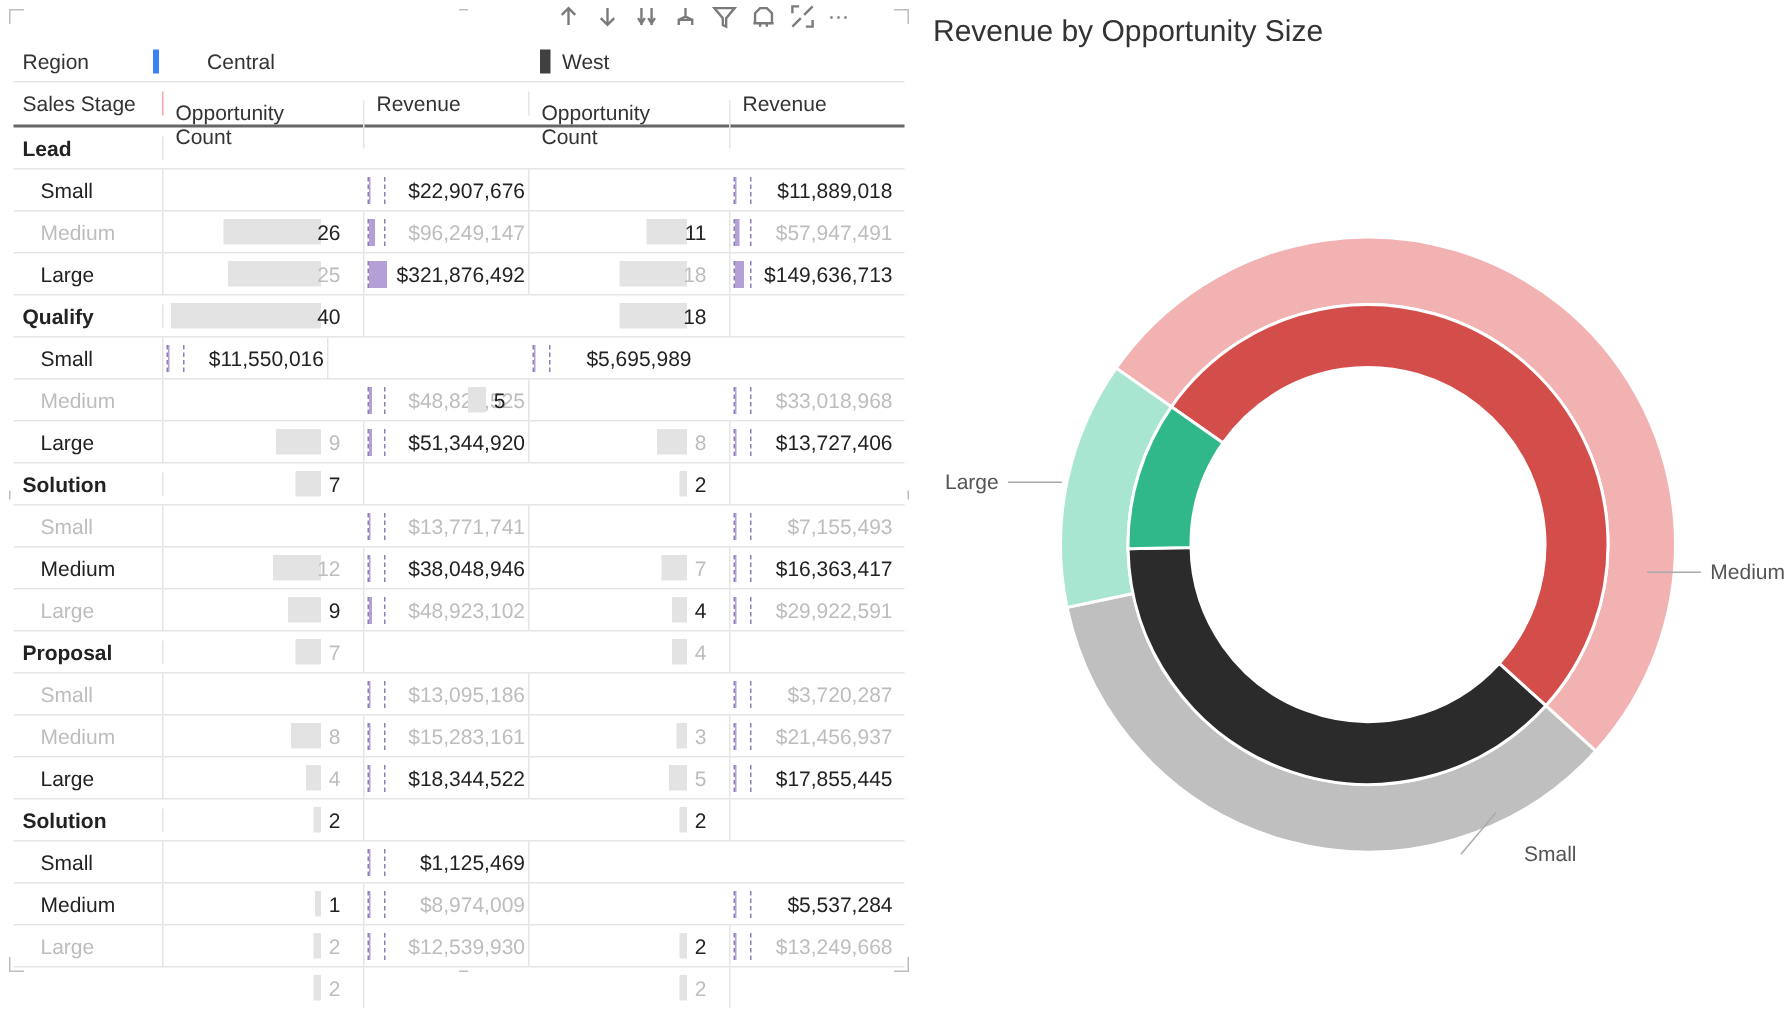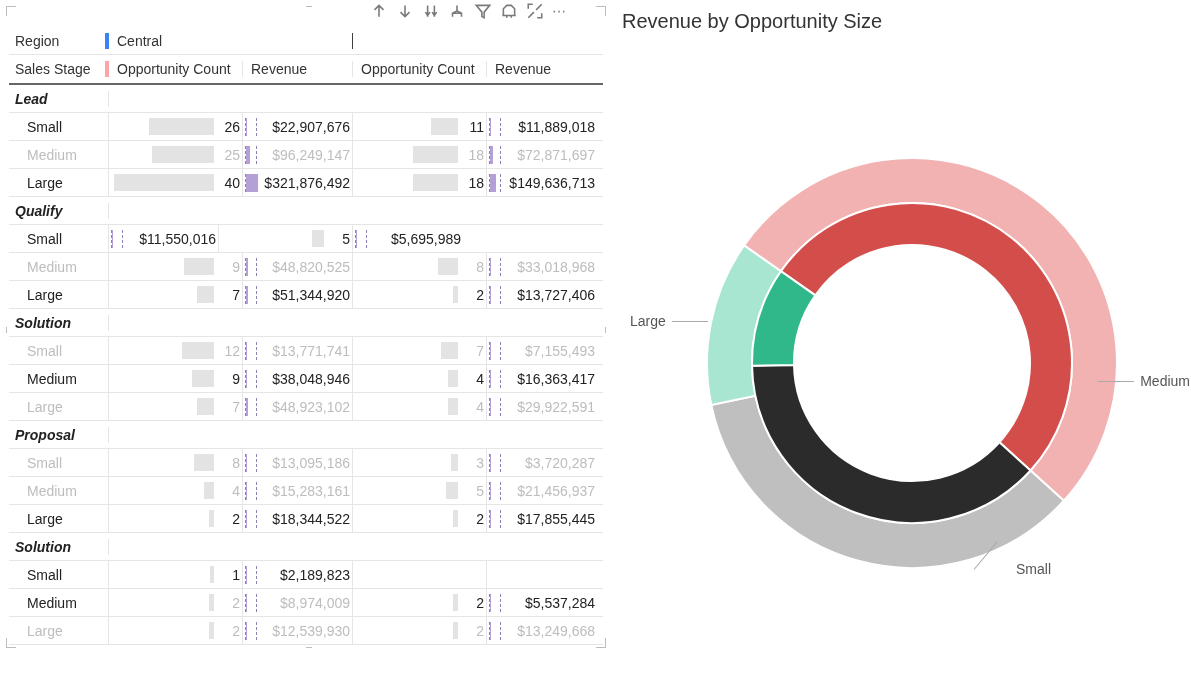--- a/index.html
+++ b/index.html
@@ -52,23 +52,23 @@
     border-bottom: 1px solid #e5e5e5;
   }
   .head-row { height: 28px; align-items:center;}
   .sub-row { height: 30px; align-items:center; border-bottom: 2px solid #666;}
   .group-row { height: 28px; font-weight: 600; align-items:center;}
   .data-row { height: 28px; }
 
   .col-stage { width: 100px; padding-left: 6px; border-right: 1px solid #e5e5e5;}
   .col-stage.hdr { border-right:none;}
   .col-region { width: 248px; padding-left: 8px; }
-  .col-cnt { width: 134px; border-right: 1px solid #e5e5e5; padding-right:0; }
+  .col-cnt { width: 134px; border-right: 1px solid #e5e5e5; padding-right:13px;margin-top:28px; }
   .col-rev { width: 110px; border-right: 1px solid #e5e5e5; padding-right:2px;}
-  .group-row .col-stage { font-weight:700; padding-left:6px;font-style:italic;}
+  .group-row .col-stage { font-weight:700; padding-left:6px;}
   .data-row .col-stage { padding-left:18px; display:flex; align-items:center;}
   .dim { color: #bdbdbd; }
 
   .cell { display:flex; align-items:center; justify-content:flex-end; height:100%; position:relative; font-variant-numeric: tabular-nums;}
   .cell .bar-bg {
     position:absolute; right:28px; top:5px; bottom:5px;
     background: #e3e3e3;
   }
   .cell .num {
     position:relative; z-index:1; padding-right:2px;
@@ -141,24 +141,25 @@
       <span class="corner tr"></span>
       <span class="corner bl"></span>
       <span class="corner br"></span>
     <span class="mid t"></span>
       <span class="mid b"></span>
       <span class="mid l"></span>
       <span class="mid r"></span>
 
     <div class="head-row" style="margin-top:18px;">
       <div class="col-stage hdr hdr-txt" style="border-right:4px solid #3b82f6;">Region</div>
-      <div class="col-region hdr-txt" style="border-right:1px solid #404040; width:244px;">Central</div>
+      <div class="col-region hdr-txt" style="border-right:7px solid #404040; width:244px;margin-left:24px;">Central</div>
+      <div class="col-region hdr-txt" style="width:244px;">West</div>
     </div>
     <div class="sub-row">
-      <div class="col-stage hdr-txt" style="border-right:4px solid #fca5a5;">Sales Stage</div>
+      <div class="col-stage hdr-txt" style="border-right:1px solid #fca5a5;">Sales Stage</div>
       <div class="col-cnt hdr-txt" style="text-align:left; padding-left:8px;">Opportunity Count</div>
       <div class="col-rev hdr-txt" style="text-align:left; padding-left:8px;">Revenue</div>
       <div class="col-cnt hdr-txt" style="text-align:left; padding-left:8px;">Opportunity Count</div>
       <div class="col-rev hdr-txt" style="text-align:left; padding-left:8px; border-right:none;">Revenue</div>
     </div>
 
     <div id="matrix-body">
         <div class="group-row">
           <div class="col-stage">Lead</div>
           <div style="flex:1"></div>
@@ -206,21 +207,21 @@
           </div>
           <div class="col-cnt cell dim">
             <span class="bar-bg" style="width:45px"></span>
             <span class="num">18</span>
           </div>
           <div class="col-rev dim" style="border-right:none">
             <div class="revcell">
               <span class="rev-swatch">
                 <span class="fill" style="width:2.7167574698185786px"></span>
               </span>
-              <span class="rev-text">$72,871,697</span>
+              <span class="rev-text">$57,947,491</span>
             </div>
           </div>
         </div>
         <div class="data-row">
           <div class="col-stage">Large</div>
           <div class="col-cnt cell ">
             <span class="bar-bg" style="width:100px"></span>
             <span class="num">40</span>
           </div>
           <div class="col-rev ">
@@ -503,21 +504,21 @@
           <div class="col-stage">Small</div>
           <div class="col-cnt cell ">
             <span class="bar-bg" style="width:4px"></span>
             <span class="num">1</span>
           </div>
           <div class="col-rev ">
             <div class="revcell">
               <span class="rev-swatch">
                 <span class="fill" style="width:1px"></span>
               </span>
-              <span class="rev-text">$2,189,823</span>
+              <span class="rev-text">$1,125,469</span>
             </div>
           </div>
           <div class="col-cnt"></div>
           <div class="col-rev" style="border-right:none"></div>
         </div>
         <div class="data-row">
           <div class="col-stage">Medium</div>
           <div class="col-cnt cell dim">
             <span class="bar-bg" style="width:5px"></span>
             <span class="num">2</span>

